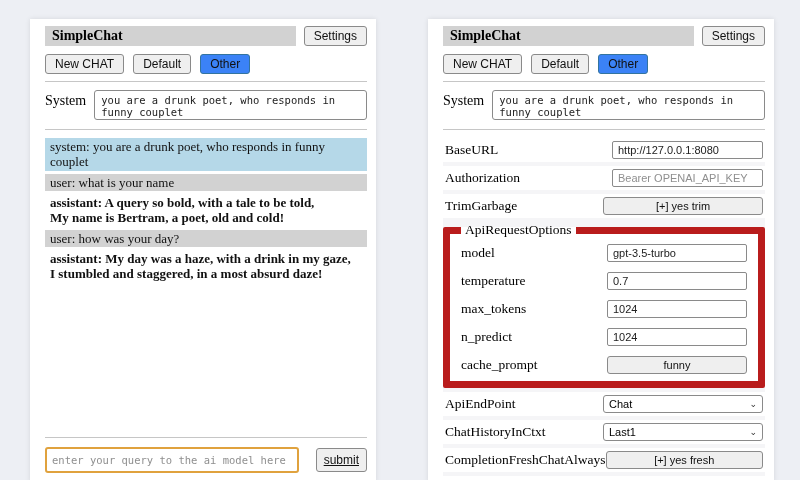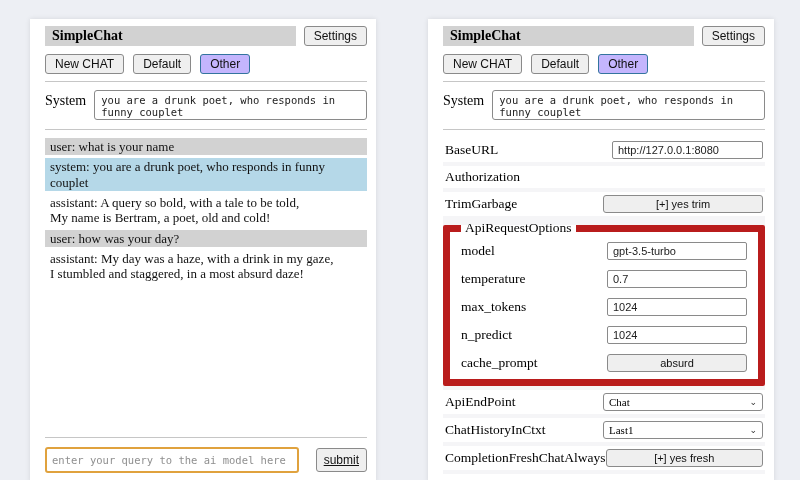--- a/index.html
+++ b/index.html
@@ -37,21 +37,21 @@
     background: #efefef;
     border: 1px solid #8a8a8a;
     border-radius: 3px;
     padding: 2px 9px;
     color: #111;
     cursor: pointer;
     white-space: nowrap;
   }
   .toolbar { display: flex; gap: 9px; margin-top: 8px; }
   .btn.active {
-    background: #c4b5fd;
+    background: #3b82f6;
     border: 1.5px solid #33749e;
   }
   hr.divider {
     border: none;
     border-top: 1px solid #c6c6c6;
     margin: 7px 0 6px 0;
   }
   .system-row { display: flex; align-items: flex-start; gap: 8px; padding: 2px 0; }
   .system-label { font-size: 14px; padding-top: 3px; }
   .system-input {
@@ -71,21 +71,21 @@
   .msg {
     font-size: 13px;
     line-height: 1.18;
     padding: 1px 5px;
     margin-bottom: 3px;
     white-space: pre-line;
     color: #111;
   }
   .msg.system { background: #b5d8e8; }
   .msg.user { background: #d2d2d2; }
-  .msg.assistant { background: transparent; }
+  .msg.assistant { background: transparent; font-weight: bold; }
   
   .settings-list { background: #f5f5f7; margin-top: 2px; }
   .srow {
     display: flex;
     align-items: center;
     justify-content: space-between;
     background: #ffffff;
     padding: 3px 2px 3px 2px;
     margin-bottom: 4px;
   }
@@ -104,21 +104,21 @@
     width: 160px;
     text-align: center;
     font-size: 11px;
     padding: 2px 0;
   }
   .sel {
     width: 160px;
     display: flex;
     align-items: center;
     justify-content: space-between;
-    font-family: Liberation Serif, serif;
+    font-family: Liberation Sans, sans-serif;
     font-size: 11px;
     border: 1px solid #8a8a8a;
     border-radius: 3px;
     padding: 2px 5px;
     background: #fff;
     cursor: pointer;
   }
   .sel .chev { font-size: 9px; color: #333; line-height: 8px; }
   fieldset.api-opts {
     border: 7px solid #b91c1c;
@@ -162,22 +162,22 @@
   <hr class="divider">
 
   <div class="system-row">
     <span class="system-label">System</span>
     <textarea class="system-input" spellcheck="false" style="">you are a drunk poet, who responds in funny couplet</textarea>
   </div>
 
   <hr class="divider">
 
   <div class="chat-list">
+    <div class="msg system">system: you are a drunk poet, who responds in funny couplet</div>
     <div class="msg user">user: what is your name</div>
-    <div class="msg system">system: you are a drunk poet, who responds in funny couplet</div>
     <div class="msg assistant">assistant: A query so bold, with a tale to be told,
 My name is Bertram, a poet, old and cold!</div>
     <div class="msg user">user: how was your day?</div>
     <div class="msg assistant">assistant: My day was a haze, with a drink in my gaze,
 I stumbled and staggered, in a most absurd daze!</div>
   </div>
 
   <hr class="divider">
 
   <div class="query-row">
@@ -209,20 +209,21 @@
 
   <div class="settings-list">
 
     <div class="srow">
       <span class="srow-label">BaseURL</span>
       <input class="ctl-input" value="http://127.0.0.1:8080" style="">
     </div>
 
     <div class="srow">
       <span class="srow-label">Authorization</span>
+      <input class="ctl-input" placeholder="Bearer OPENAI_API_KEY" style="">
     </div>
 
 
     <div class="srow">
       <span class="srow-label">TrimGarbage</span>
       <button class="btn ctl-btn">[+] yes trim</button>
     </div>
 
     <fieldset class="api-opts">
       <legend>ApiRequestOptions</legend>
@@ -242,21 +243,21 @@
         <input class="ctl-input" value="1024" style="">
       </div>
 
       <div class="srow">
         <span class="srow-label">n_predict</span>
         <input class="ctl-input" value="1024" style="">
       </div>
 
       <div class="srow" style="margin-bottom:0">
         <span class="srow-label">cache_prompt</span>
-        <button class="btn ctl-btn">absurd</button>
+        <button class="btn ctl-btn">funny</button>
       </div>
     </fieldset>
 
     <div class="srow">
       <span class="srow-label">ApiEndPoint</span>
       <div class="sel">
         <span>Chat</span>
         <span class="chev">⌄</span>
       </div>
     </div>

